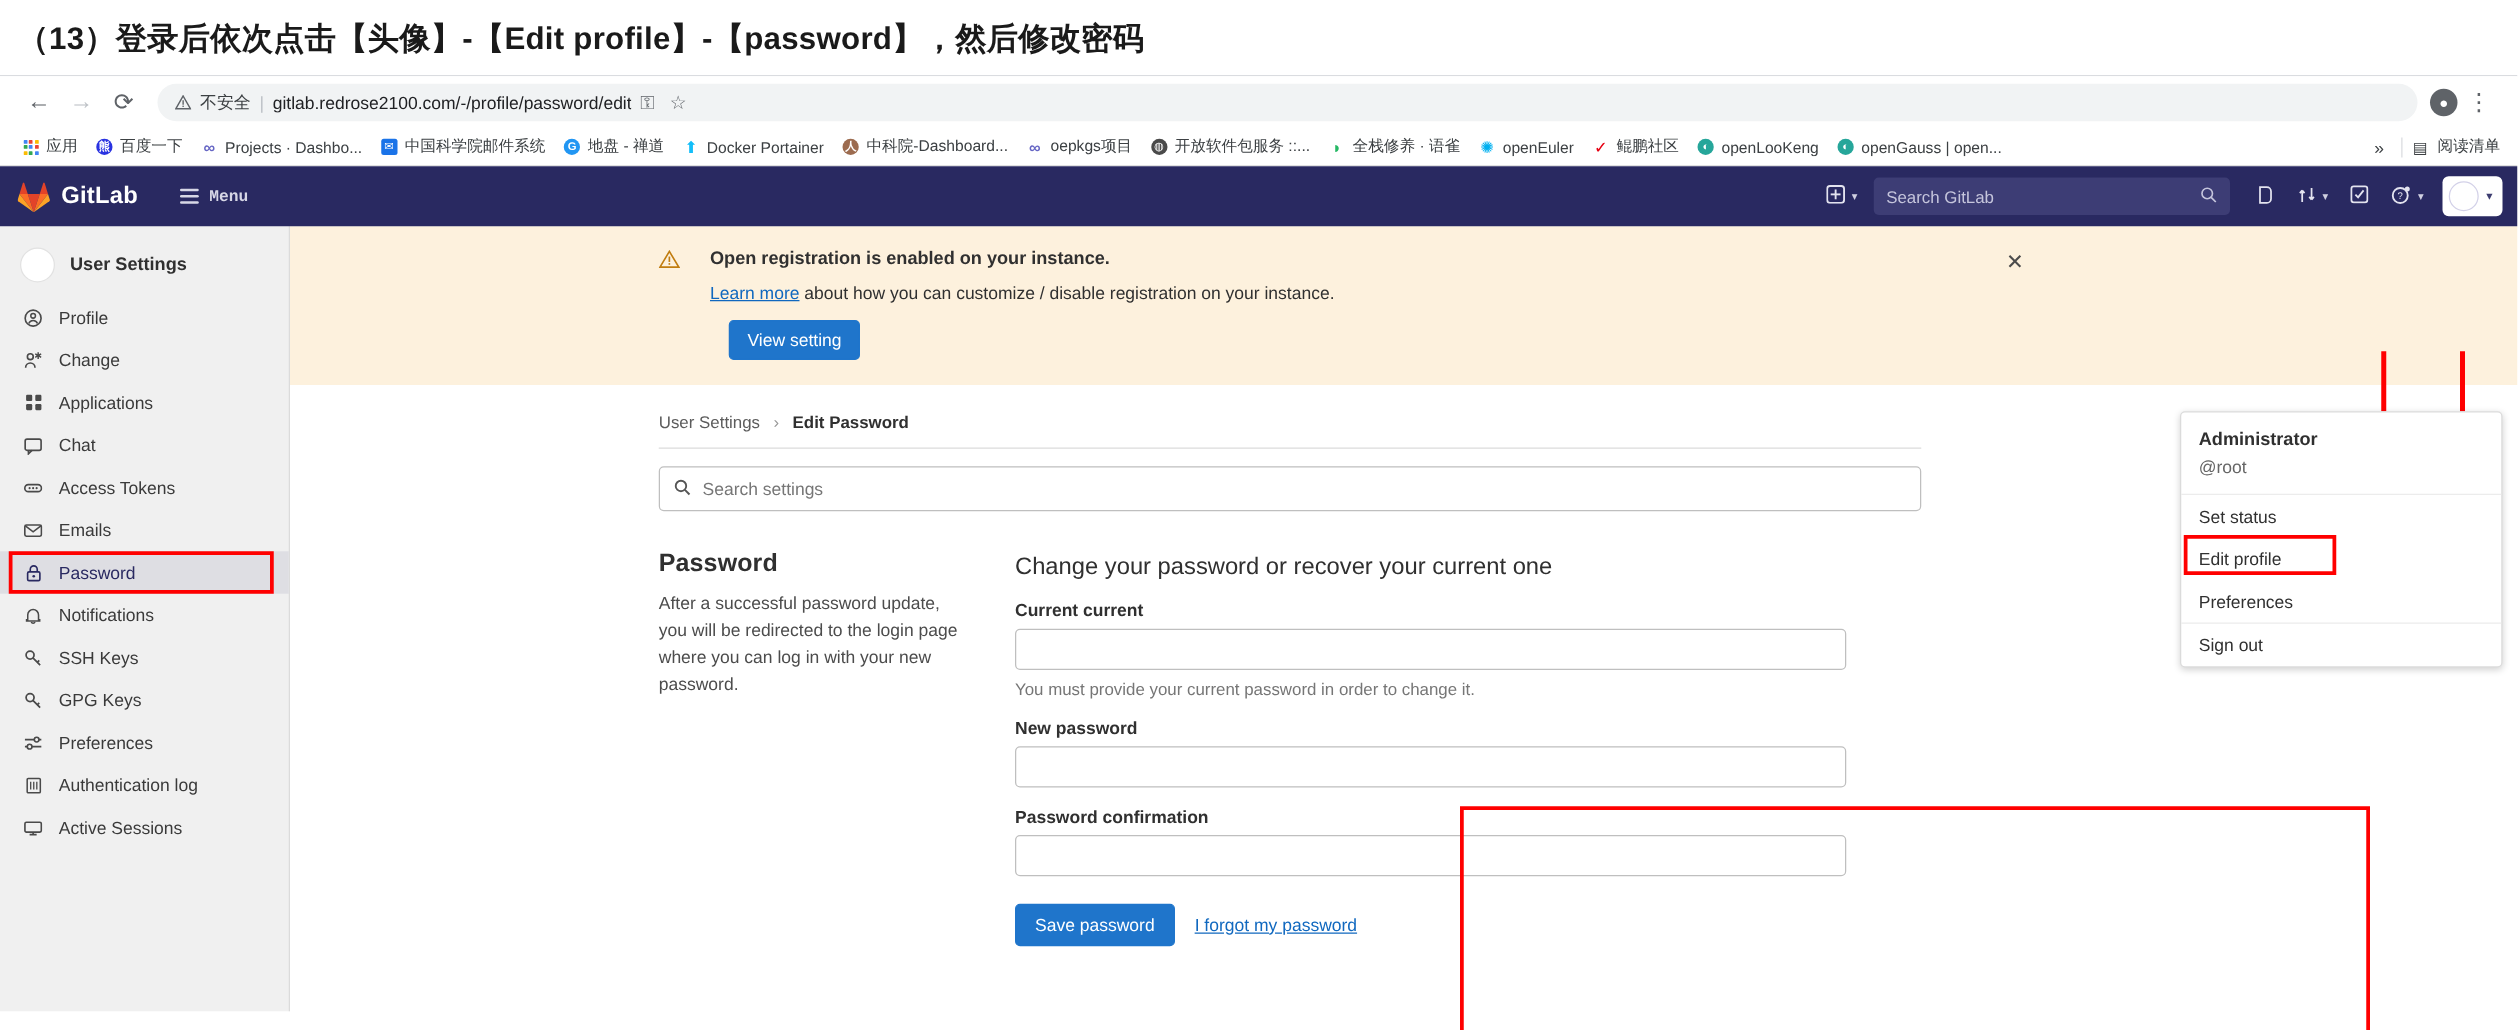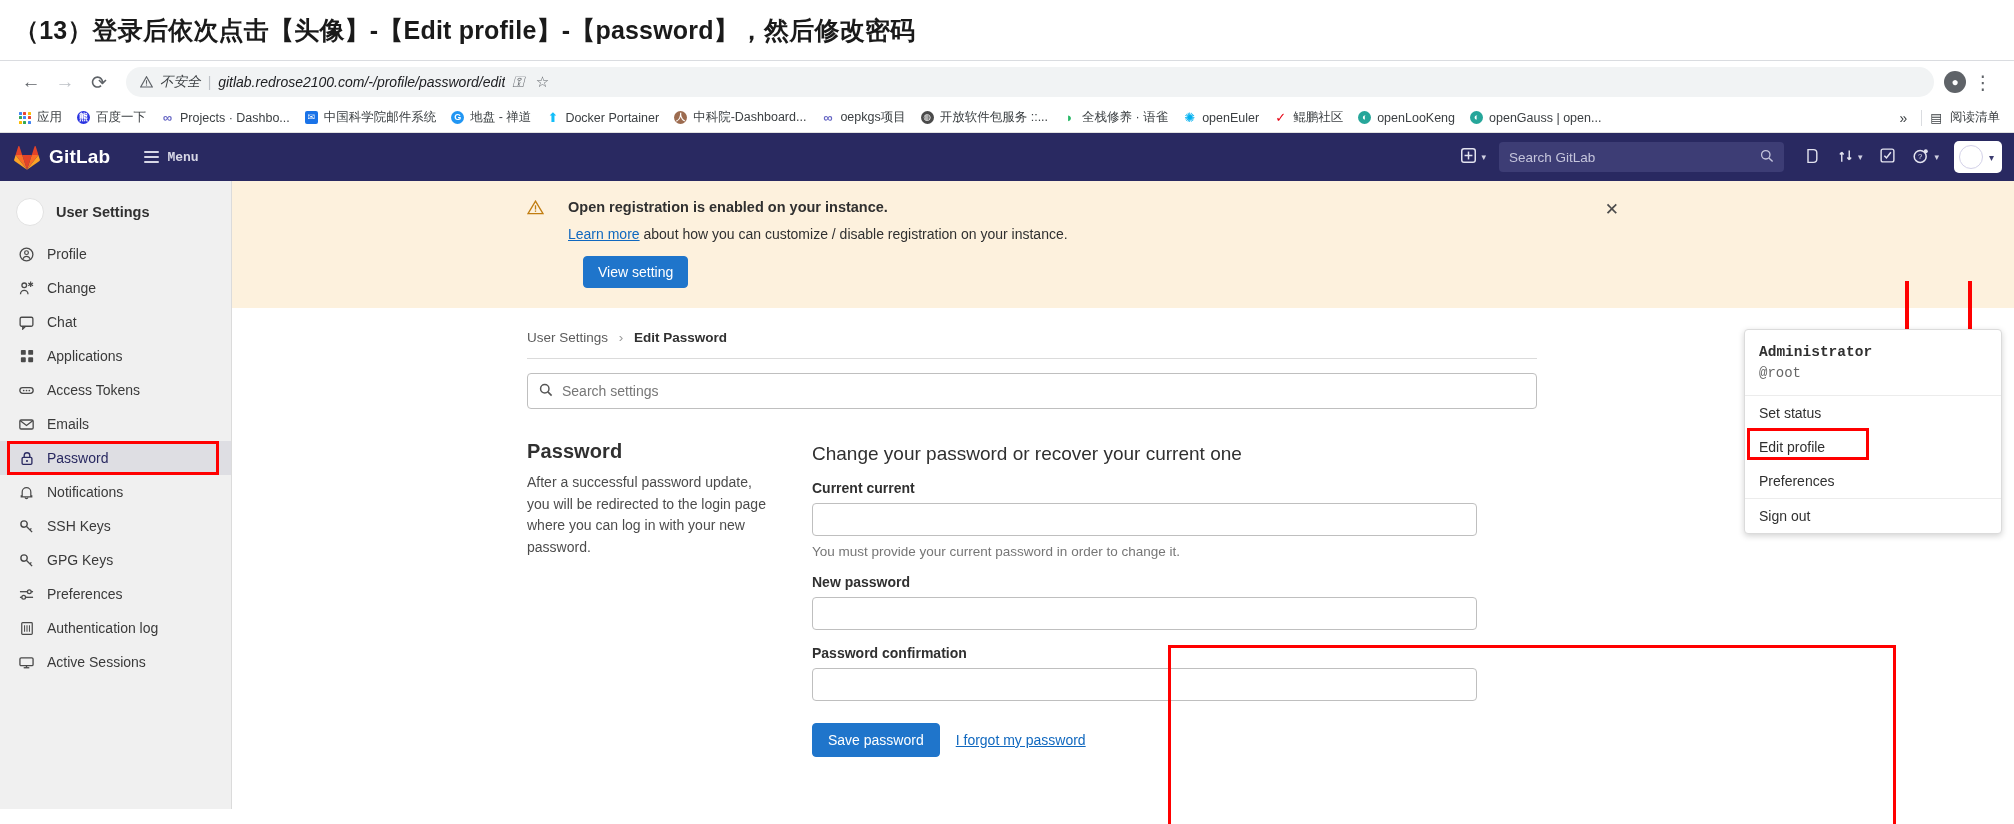--- a/index.html
+++ b/index.html
@@ -46,21 +46,20 @@
     border-radius: 16px;
     display: flex;
     align-items: center;
     margin-left: 10px;
     margin-right: 10px;
     padding: 0 14px;
     gap: 7px;
     font-size: 14px;
     color: #202124;
     min-width: 0;
-    font-style: italic;
   }
   .warn-tri {
     width: 13px; height: 12px; position: relative; flex: none;
   }
   .warn-tri svg { display:block; }
   .not-secure { color: #3c4043; font-size: 13.5px; white-space: nowrap; }
   .om-sep { color: #bdc1c6; }
   .om-url { color: #202124; font-size: 14px; white-space: nowrap; overflow: hidden; text-overflow: ellipsis; }
   .om-icons { display: flex; align-items: center; gap: 12px; color: #5f6368; }
   .om-icons .ic { font-size: 15px; display: flex; align-items: center; }
@@ -165,21 +164,21 @@
   
   .user-dropdown {
     position: absolute; right: 12px; top: 196px;
     width: 258px; background: #fff;
     border: 1px solid #dbdbdb; border-radius: 4px;
     box-shadow: 0 2px 6px rgba(0,0,0,.18);
     z-index: 20;
     font-size: 14px; color: #303030;
     padding: 0;
   }
-  .ud-head { padding: 12px 14px 12px; font-family: Liberation Mono, monospace; }
+  .ud-head { padding: 12px 14px 12px; }
   .ud-name { font-weight: 600; font-size: 14.5px; color: #303030; line-height: 1.45; }
   .ud-handle { color: #666; font-size: 14px; line-height: 1.45; }
   .ud-sep { height: 1px; background: #ececec; }
   .ud-item { padding: 9px 14px; color: #303030; font-size: 14px; }
   .ud-item.boxed { position: relative; }
   .hl-edit-profile {
     position: absolute; left: 2px; top: -2px;
     width: 122px; height: 32px;
     border: 3px solid #ff0000;
     pointer-events: none;
@@ -551,37 +550,37 @@
             <svg width="15" height="15" viewBox="0 0 16 16">
               <circle cx="5.6" cy="4.6" r="2.5" fill="none" stroke="#4a4a4a" stroke-width="1.4"></circle>
               <path d="M1.6 14 a4 4 0 0 1 8 0" fill="none" stroke="#4a4a4a" stroke-width="1.4"></path>
               <text x="12.4" y="6.4" font-size="8" fill="#4a4a4a" text-anchor="middle" font-family="Liberation Sans">✱</text>
             </svg>
           </span>
         <span>Change</span>
       </div>
       <div class="sb-item">
         <span class="si">
-            <svg width="15" height="15" viewBox="0 0 16 16">
-              <rect x="1.2" y="2.4" width="13.6" height="9.6" rx="1.6" fill="none" stroke="#4a4a4a" stroke-width="1.4"></rect>
-              <path d="M4 12 L4 15 L7 12" fill="none" stroke="#4a4a4a" stroke-width="1.4"></path>
-            </svg>
-          </span>
-        <span>Chat</span>
-      </div>
-      <div class="sb-item">
-        <span class="si">
             <svg width="14" height="14" viewBox="0 0 16 16">
               <rect x="1" y="1" width="5.6" height="5.6" rx="1" fill="#4a4a4a"></rect>
               <rect x="9.4" y="1" width="5.6" height="5.6" rx="1" fill="#4a4a4a"></rect>
               <rect x="1" y="9.4" width="5.6" height="5.6" rx="1" fill="#4a4a4a"></rect>
               <rect x="9.4" y="9.4" width="5.6" height="5.6" rx="1" fill="#4a4a4a"></rect>
             </svg>
           </span>
         <span>Applications</span>
+      </div>
+      <div class="sb-item">
+        <span class="si">
+            <svg width="15" height="15" viewBox="0 0 16 16">
+              <rect x="1.2" y="2.4" width="13.6" height="9.6" rx="1.6" fill="none" stroke="#4a4a4a" stroke-width="1.4"></rect>
+              <path d="M4 12 L4 15 L7 12" fill="none" stroke="#4a4a4a" stroke-width="1.4"></path>
+            </svg>
+          </span>
+        <span>Chat</span>
       </div>
       <div class="sb-item">
         <span class="si">
             <svg width="15" height="15" viewBox="0 0 16 16">
               <rect x="0.9" y="5" width="14.2" height="6" rx="3" fill="none" stroke="#4a4a4a" stroke-width="1.4"></rect>
               <circle cx="5" cy="8" r="0.9" fill="#4a4a4a"></circle>
               <circle cx="8" cy="8" r="0.9" fill="#4a4a4a"></circle>
               <circle cx="11" cy="8" r="0.9" fill="#4a4a4a"></circle>
             </svg>
           </span>

